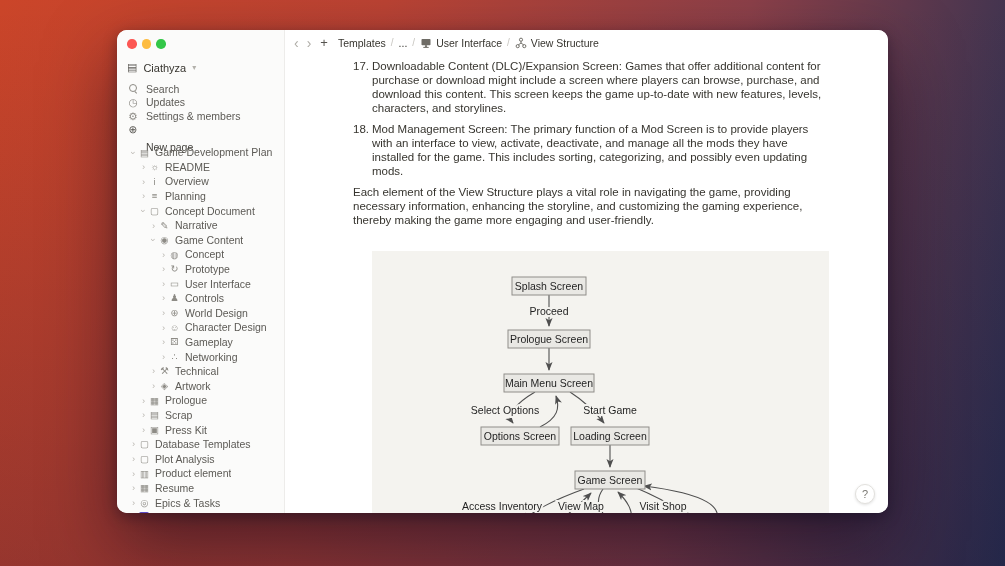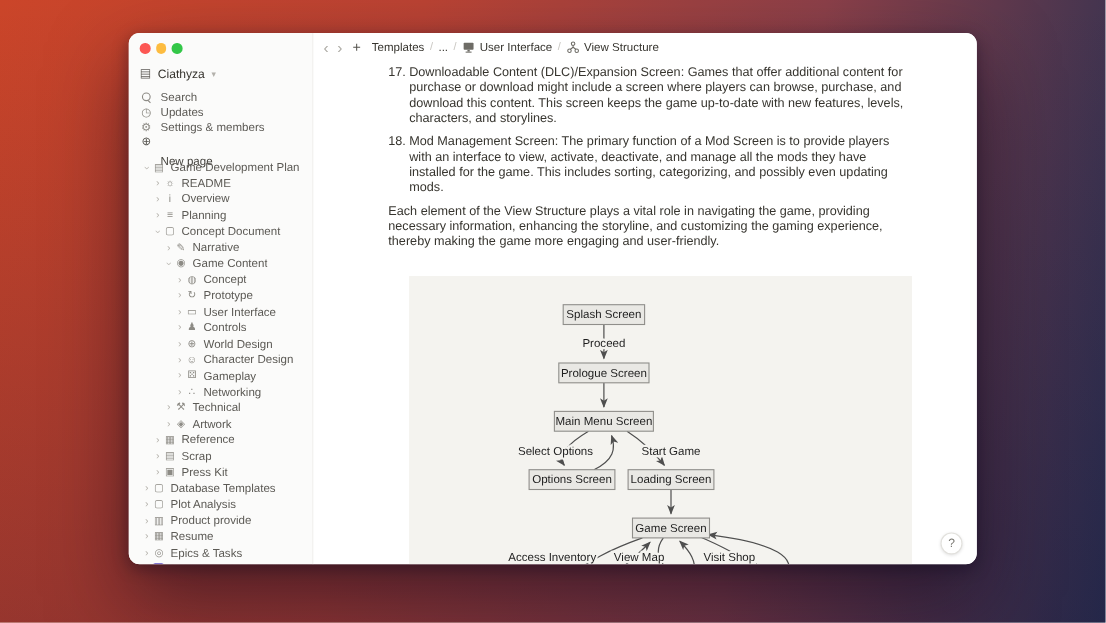--- a/index.html
+++ b/index.html
@@ -185,21 +185,21 @@
           <span class="tr-label">Technical</span>
         </div>
         <div class="tree-row" style="padding-left: 32px;">
           <span class="tr-chev">›</span>
           <span class="tr-icon">◈</span>
           <span class="tr-label">Artwork</span>
         </div>
         <div class="tree-row" style="padding-left: 22px;">
           <span class="tr-chev">›</span>
           <span class="tr-icon">▦</span>
-          <span class="tr-label">Reference</span>
+          <span class="tr-label">Prologue</span>
         </div>
         <div class="tree-row" style="padding-left: 22px;">
           <span class="tr-chev">›</span>
           <span class="tr-icon">▤</span>
           <span class="tr-label">Scrap</span>
         </div>
         <div class="tree-row" style="padding-left: 22px;">
           <span class="tr-chev">›</span>
           <span class="tr-icon">▣</span>
           <span class="tr-label">Press Kit</span>
@@ -210,21 +210,21 @@
           <span class="tr-label">Database Templates</span>
         </div>
         <div class="tree-row" style="padding-left: 12px;">
           <span class="tr-chev">›</span>
           <span class="tr-icon">▢</span>
           <span class="tr-label">Plot Analysis</span>
         </div>
         <div class="tree-row" style="padding-left: 12px;">
           <span class="tr-chev">›</span>
           <span class="tr-icon">▥</span>
-          <span class="tr-label">Product provide</span>
+          <span class="tr-label">Product element</span>
         </div>
         <div class="tree-row" style="padding-left: 12px;">
           <span class="tr-chev">›</span>
           <span class="tr-icon">▦</span>
           <span class="tr-label">Resume</span>
         </div>
         <div class="tree-row" style="padding-left: 12px;">
           <span class="tr-chev">›</span>
           <span class="tr-icon">◎</span>
           <span class="tr-label">Epics &amp; Tasks</span>

